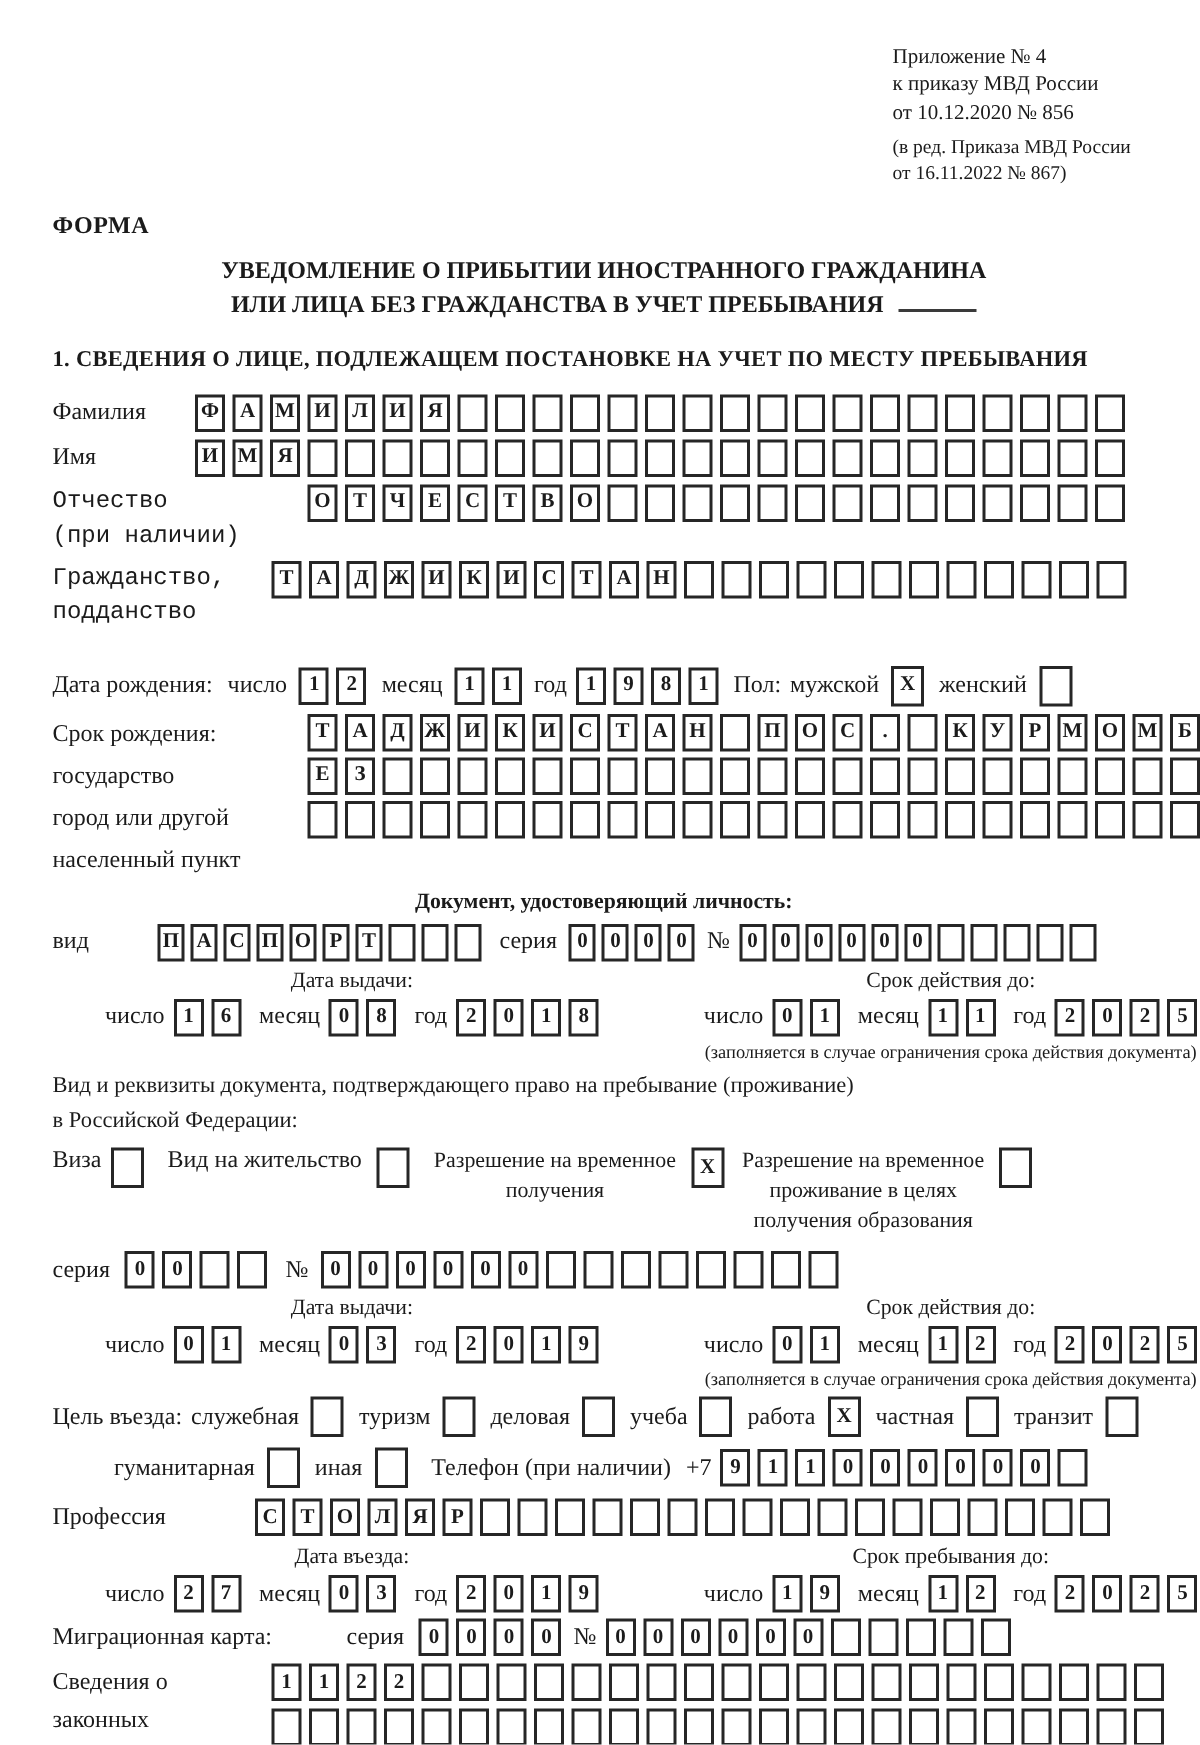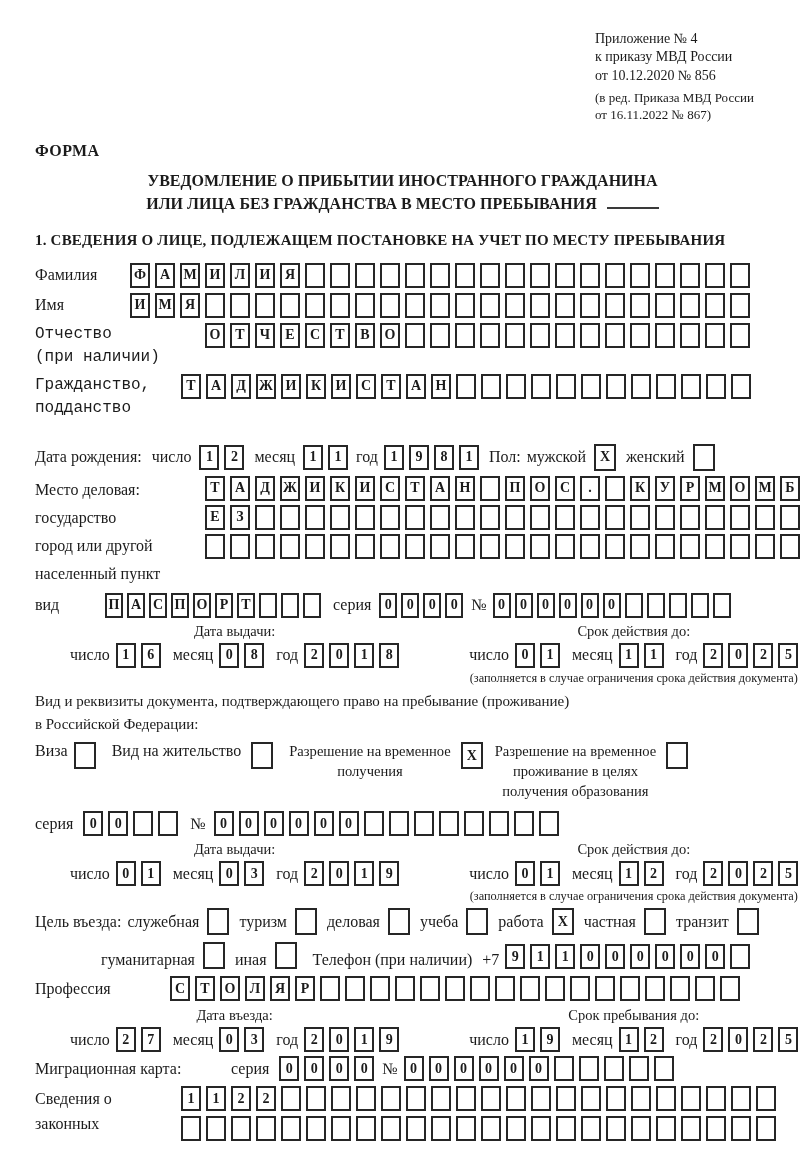--- a/index.html
+++ b/index.html
@@ -54,21 +54,21 @@
   .note { font-size: 12.3px; margin-top: 3px; text-align: center; }
 
   .res-row { display: flex; align-items: flex-start; margin: 6px 0 10px 0; }
   .opt-ml { text-align: center; font-size: 14.6px; line-height: 1.35; }
   .res-row .box { margin: 0 0 0 10px; }
 
   .purpose-row { display: flex; align-items: center; margin-bottom: 7px; }
   .purpose-row .box { margin: 0 10px 0 8px; }
   .purpose-row .box:last-child { margin-right: 0; }
 
-  .indent { margin-left: 66px; align-items: flex-end; }
+  .indent { margin-left: 41px; }
 
   .rep-block { display: flex; align-items: flex-start; margin-top: 2px; }
   .rep-labels { width: 146px; flex: none; }
   .rep-labels .lbl { line-height: 25px; }
   .rep-strips .strip { margin-bottom: 5px; }
 
   .mr6 { margin-right: 6px; } .mr8 { margin-right: 8px; } .mr10 { margin-right: 10px; }
   .ml8 { margin-left: 8px; } .ml12 { margin-left: 12px; } .ml16 { margin-left: 16px; }
 </style>
 </head>
@@ -84,21 +84,21 @@
       <div>(в ред. Приказа МВД России</div>
       <div>от 16.11.2022 № 867)</div>
     </div>
   </div>
 
   <div class="forma">ФОРМА</div>
 
   <div class="title">
     <div>УВЕДОМЛЕНИЕ О ПРИБЫТИИ ИНОСТРАННОГО ГРАЖДАНИНА</div>
     <div>
-      <span>ИЛИ ЛИЦА БЕЗ ГРАЖДАНСТВА В МЕСТО ПРЕБЫВАНИЯ</span><span class="blank"></span>
+      <span>ИЛИ ЛИЦА БЕЗ ГРАЖДАНСТВА В УЧЕТ ПРЕБЫВАНИЯ</span><span class="blank"></span>
     </div>
   </div>
 
   <div class="section-title">1. СВЕДЕНИЯ О ЛИЦЕ, ПОДЛЕЖАЩЕМ ПОСТАНОВКЕ НА УЧЕТ ПО МЕСТУ ПРЕБЫВАНИЯ</div>
 
   <div class="row">
     <span class="lbl" style="width:95px">Фамилия</span>
     <div class="strip">
         <span class="cell">Ф</span>
         <span class="cell">А</span>
@@ -243,21 +243,21 @@
       </div>
     <span class="lbl mr6">Пол:</span>
     <span class="lbl mr8">мужской</span>
     <span class="cell box mr10">X</span>
     <span class="lbl mr8">женский</span>
     <span class="cell box"></span>
   </div>
 
   <div class="bp-block">
     <div class="bp-labels">
-      <div class="lbl">Место деловая:</div>
+      <div class="lbl">Срок рождения:</div>
       <div class="lbl">государство</div>
       <div class="lbl">город или другой</div>
       <div class="lbl">населенный пункт</div>
     </div>
     <div class="bp-strips">
       <div class="strip">
           <span class="cell">Т</span>
           <span class="cell">А</span>
           <span class="cell">Д</span>
           <span class="cell">Ж</span>
@@ -330,20 +330,21 @@
           <span class="cell"></span>
           <span class="cell"></span>
           <span class="cell"></span>
           <span class="cell"></span>
           <span class="cell"></span>
           <span class="cell"></span>
         </div>
     </div>
   </div>
 
+  <div class="doc-header">Документ, удостоверяющий личность:</div>
 
   <div class="row tight">
     <span class="lbl" style="width:70px">вид</span>
     <div class="strip">
         <span class="cell">П</span>
         <span class="cell">А</span>
         <span class="cell">С</span>
         <span class="cell">П</span>
         <span class="cell">О</span>
         <span class="cell">Р</span>

